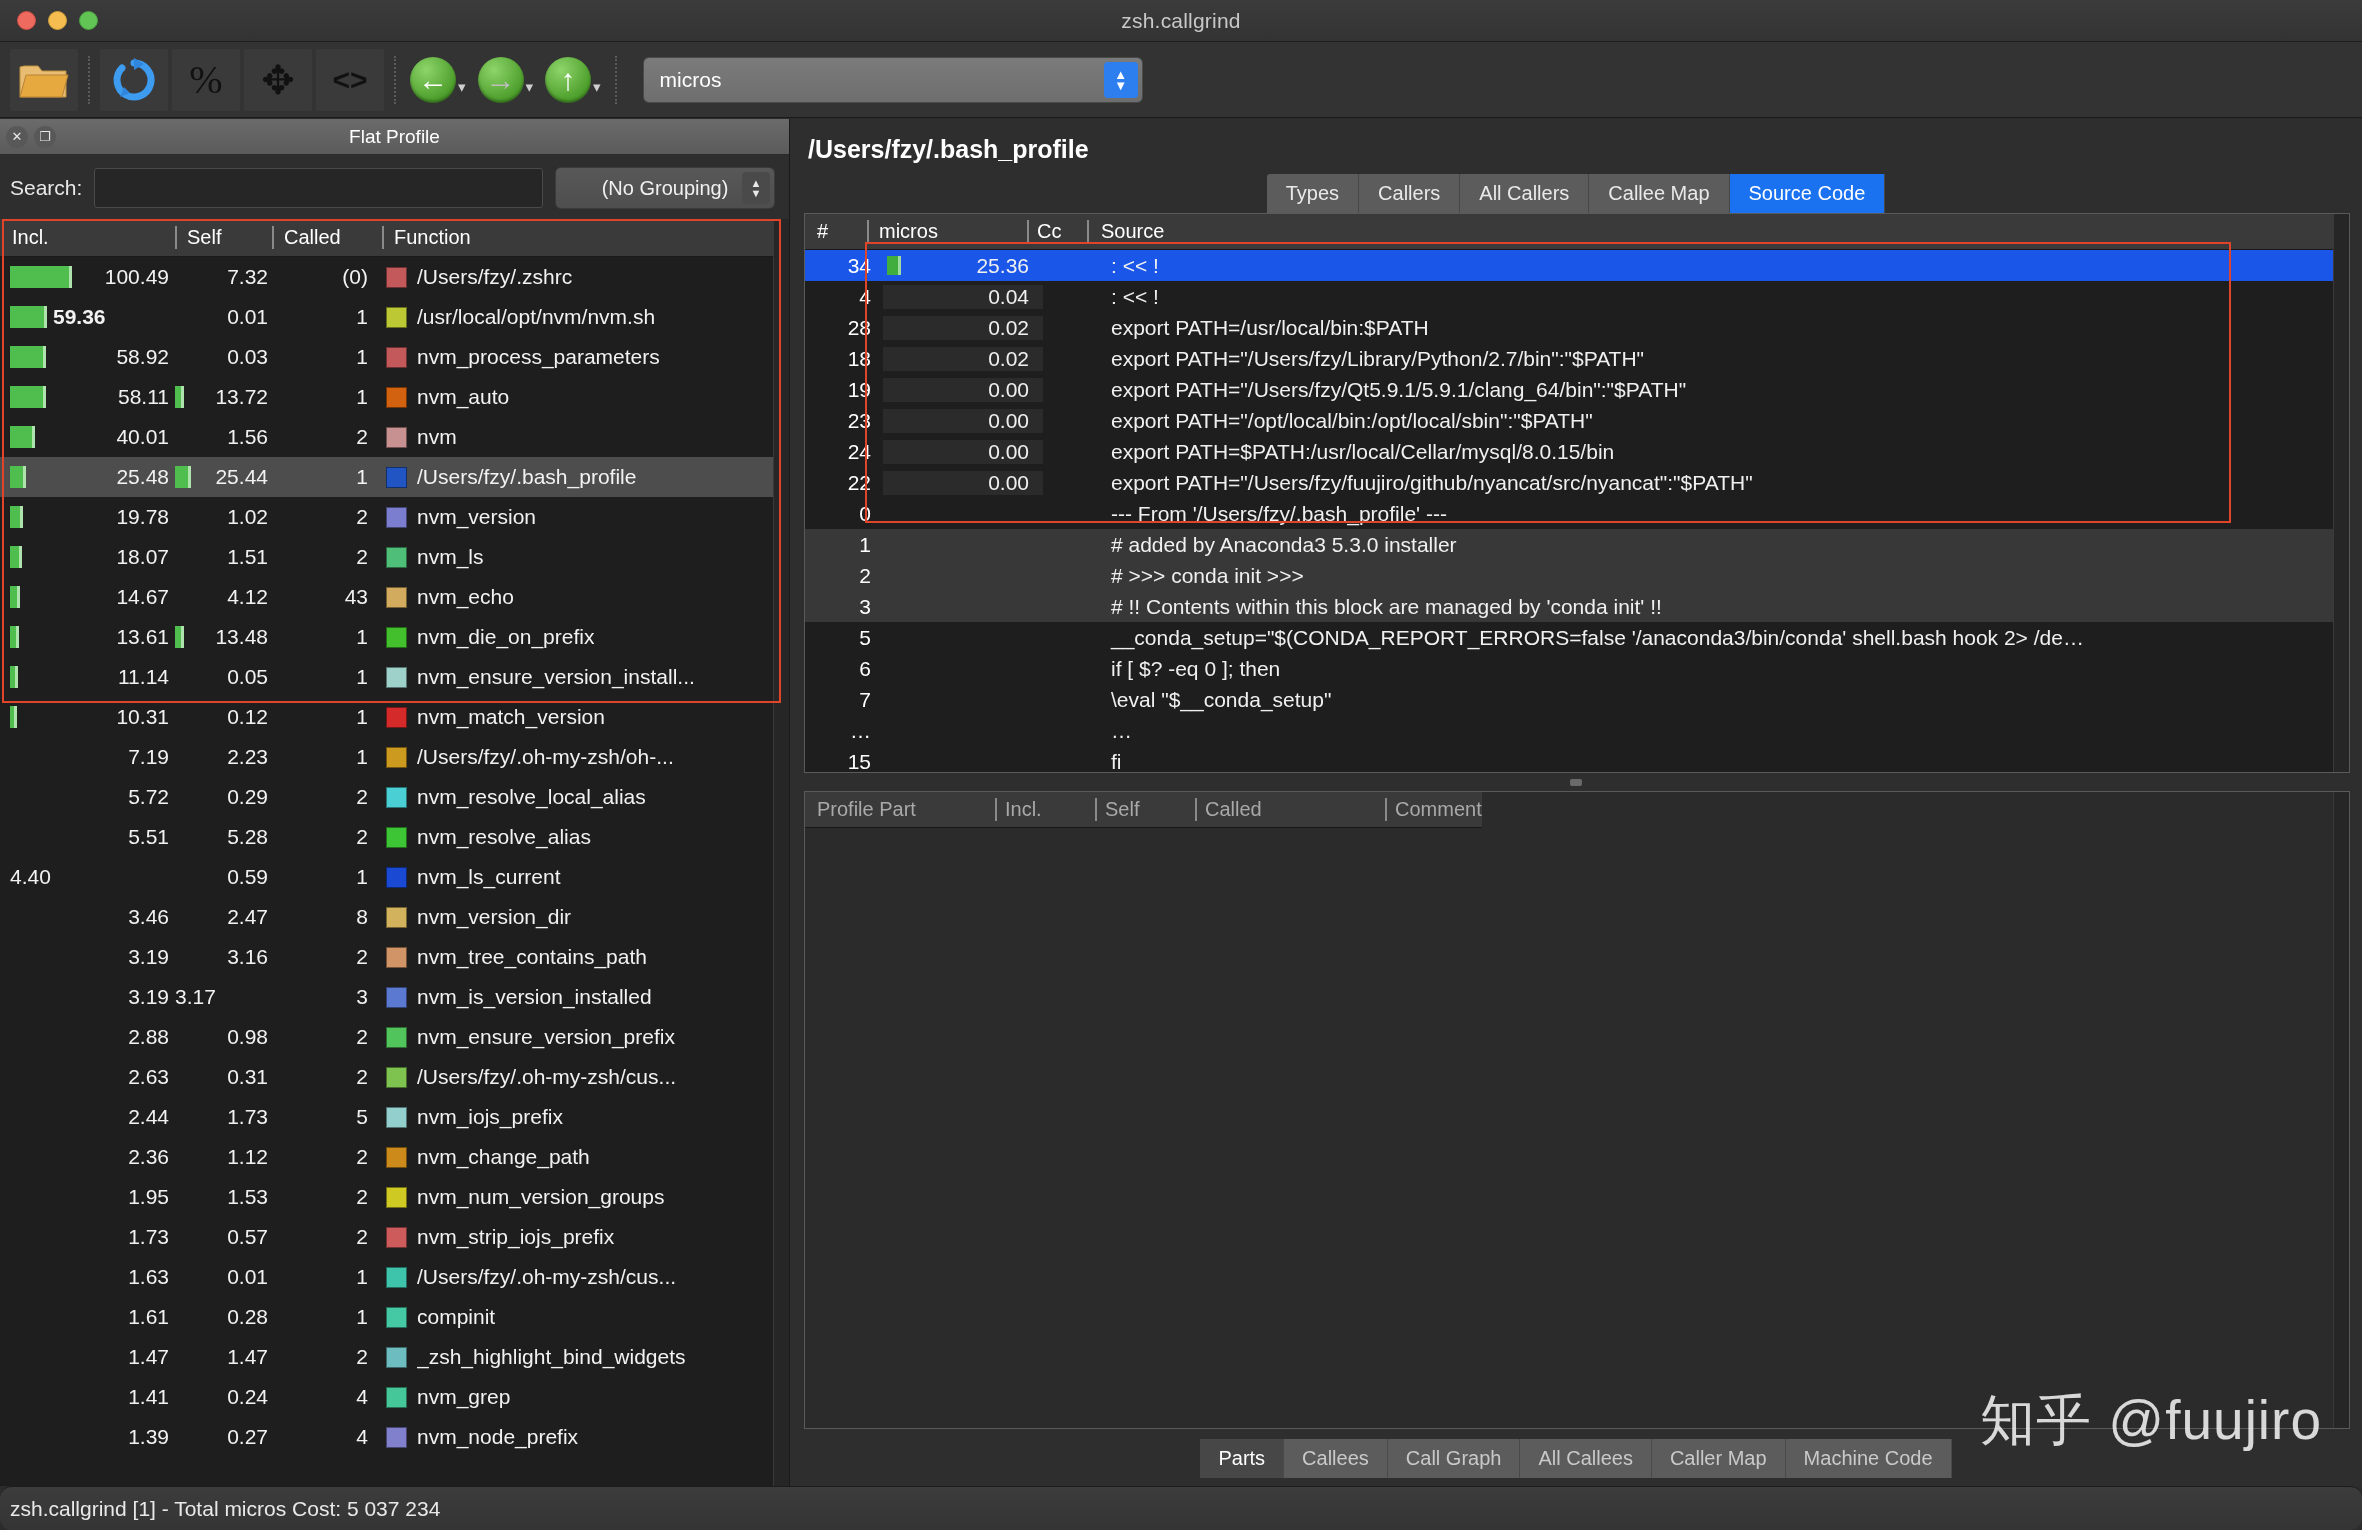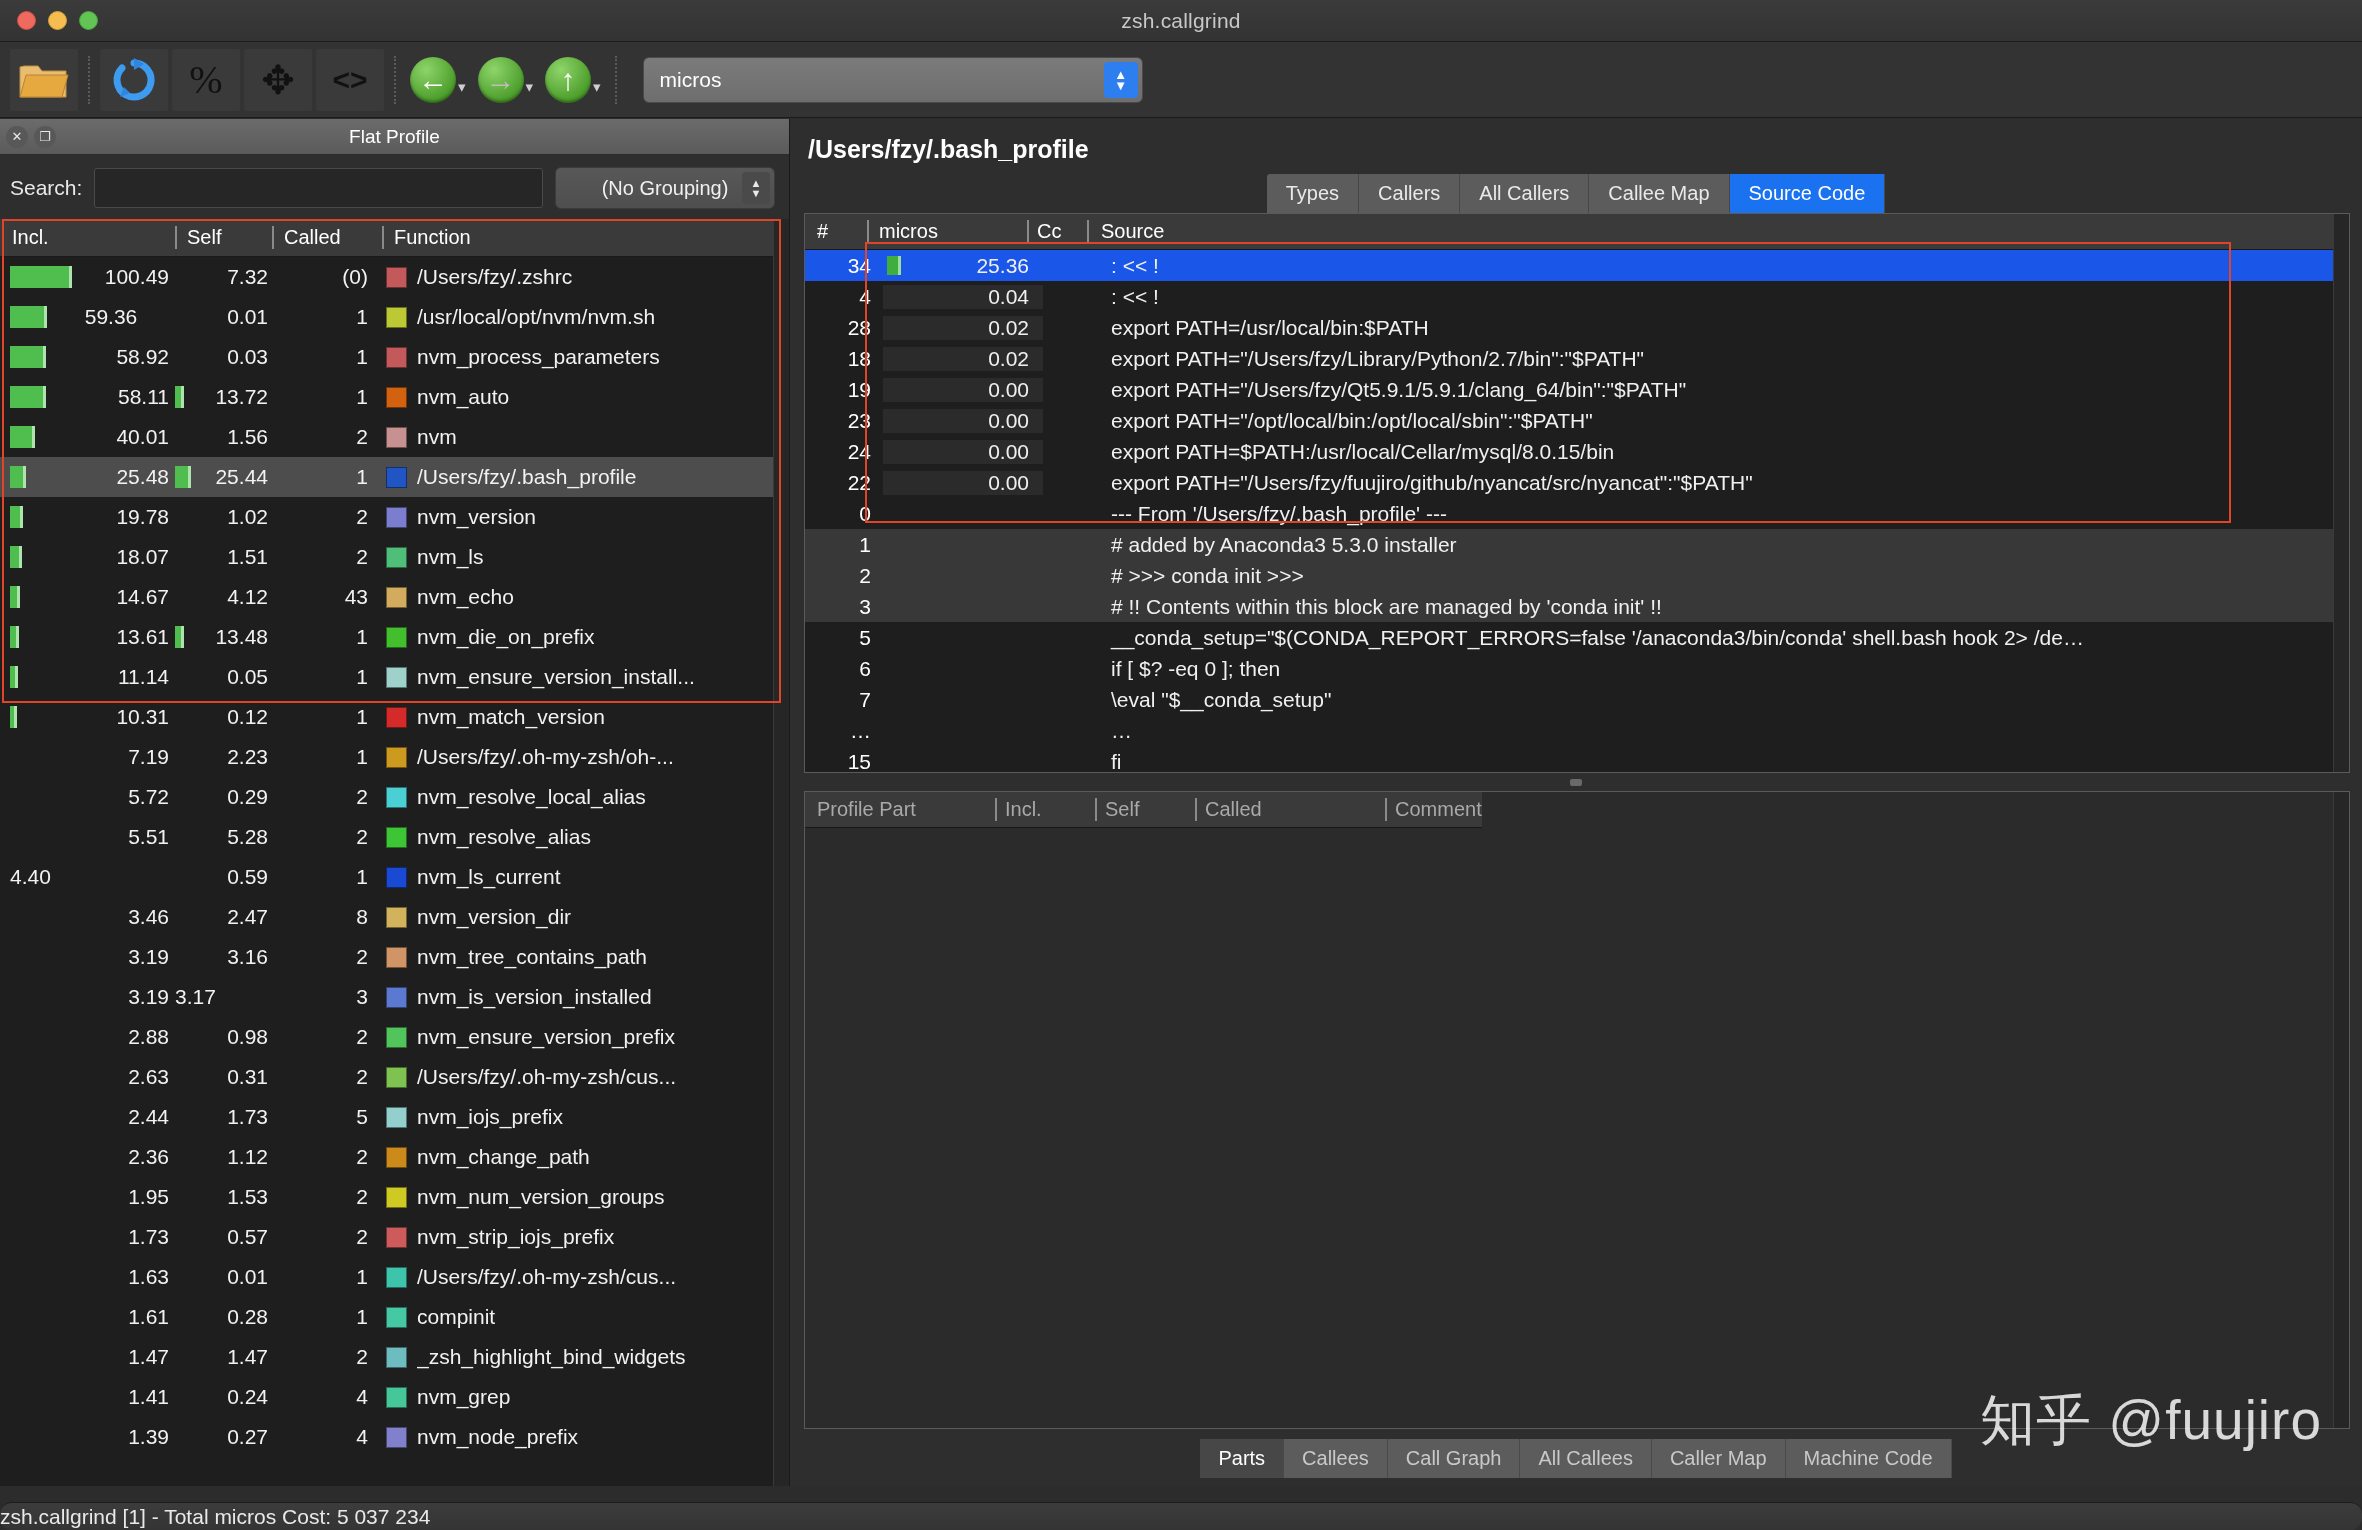--- a/index.html
+++ b/index.html
@@ -242,24 +242,24 @@
   .bottomtabs { display: flex; justify-content: center; padding: 10px 0 8px; }
   .btab {
     padding: 8px 18px; font-size: 20px; color: #eaeaea;
     background: #5c5c5c; border-right: 1px solid #4a4a4a;
   }
   .btab.active { background: #474747; color: #ffffff; }
   .btab.faded { color: #c9c9c9; }
 
   
   .statusbar {
-    position: absolute; left: 0; right: 0; bottom: 0; height: 28px;
+    position: absolute; left: 0; right: 0; bottom: 0; height: 44px;
     background: linear-gradient(#3c3c3c, #343434);
     border-top: 1px solid #1c1c1c;
-    display: flex; align-items: center; 
+    display: flex; align-items: center; padding-left: 10px;
     color: #e9e9e9; font-size: 21px; border-radius: 12px;
   }
 
   
   .watermark {
     position: absolute; right: 40px; bottom: 72px;
     color: rgba(255,255,255,.82); font-size: 55px; letter-spacing: 1px;
     pointer-events: none; white-space: nowrap;
   }
   .scroll-v {
@@ -368,21 +368,21 @@
             </div>
             <div class="cell-called">(0)</div>
             <div class="cell-func">
               <span class="swatch" style="background:#c4595c"></span>
               <span class="fname">/Users/fzy/.zshrc</span>
             </div>
           </div>
           <div class="row">
             <div class="cell-incl" style="justify-content: flex-start;">
               <span class="bar" style="width:37px"></span>
-              <span style="flex: 1 1 0%; text-align: center;">59.36</span>
+              <span style="flex: 1 1 0%; text-align: left; font-weight: bold;">59.36</span>
             </div>
             <div class="cell-self">
               <span style="flex: 1 1 0%; text-align: right;">0.01</span>
             </div>
             <div class="cell-called">1</div>
             <div class="cell-func">
               <span class="swatch" style="background:#bcc934"></span>
               <span class="fname">/usr/local/opt/nvm/nvm.sh</span>
             </div>
           </div>

